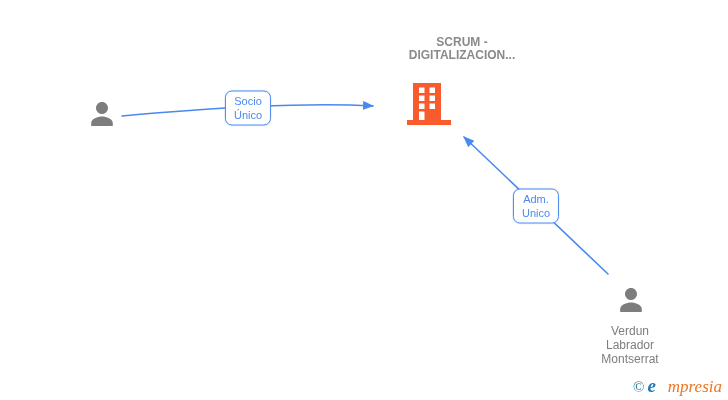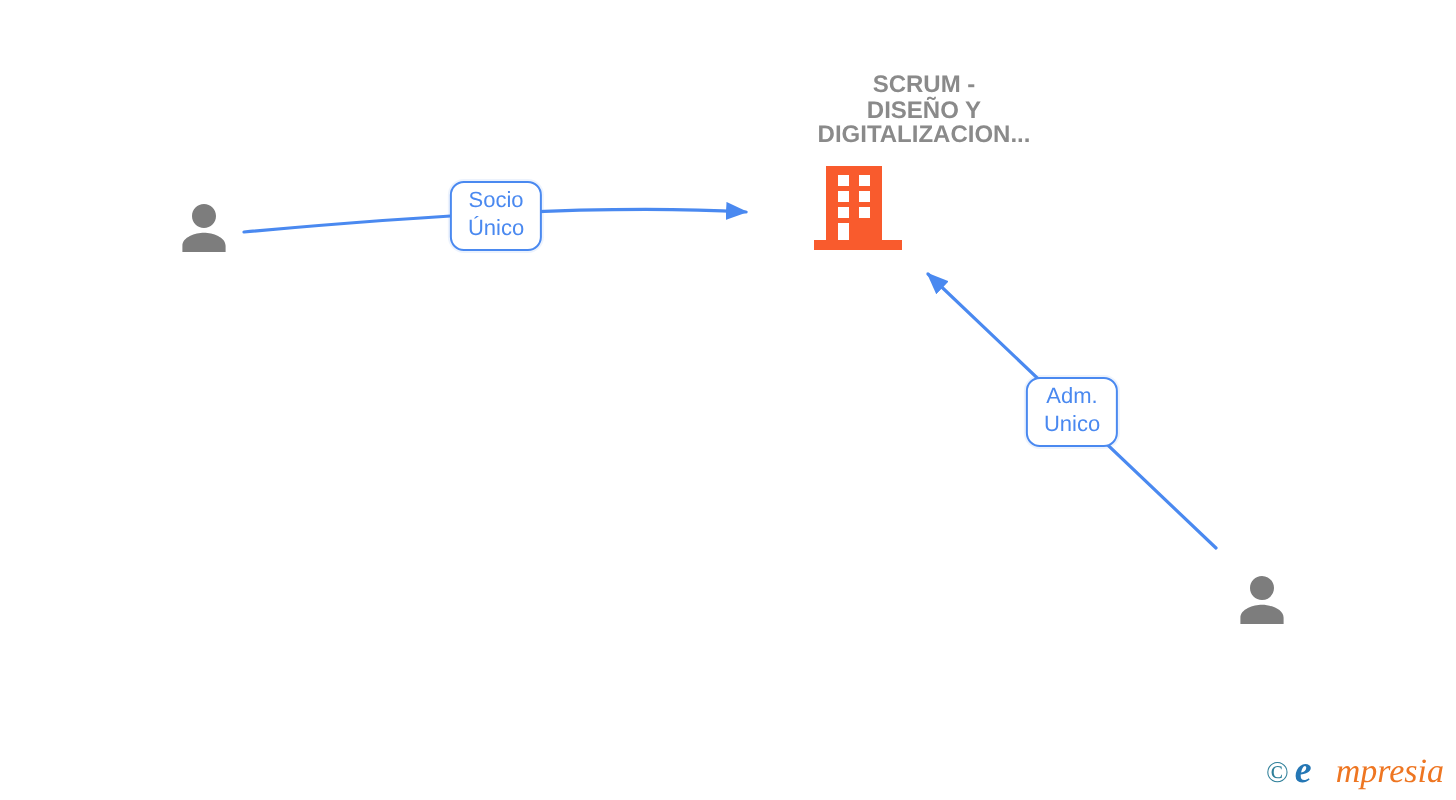--- a/index.html
+++ b/index.html
@@ -112,21 +112,20 @@
   </svg>
 
   <div class="node-icon person-icon" style="left:84px; top:96px">
     <svg width="36" height="36" viewBox="0 0 24 24">
       <path d="M12 12c2.21 0 4-1.79 4-4s-1.79-4-4-4-4 1.79-4 4 1.79 4 4 4zm0 1.6c-2.9 0-7.2 1.45-7.2 4.35V20h14.4v-2.05c0-2.9-4.3-4.35-7.2-4.35z"></path>
     </svg>
   </div>
 
   <div class="node-label company" style="left:427px; top:36px">
     <div>SCRUM -</div>
-    <div>DISEÑO Y</div>
     <div>DIGITALIZACION...</div>
   </div>
   <div class="node-icon building-icon" style="left:407px; top:83px">
     <svg width="44" height="42" viewBox="0 0 44 42">
       <rect class="b-solid" x="6" y="0" width="28" height="38"></rect>
       <rect class="b-solid" x="0" y="37" width="44" height="5"></rect>
       <rect class="b-win" x="12" y="4.5" width="5.5" height="5.5"></rect>
       <rect class="b-win" x="22.5" y="4.5" width="5.5" height="5.5"></rect>
       <rect class="b-win" x="12" y="12.5" width="5.5" height="5.5"></rect>
       <rect class="b-win" x="22.5" y="12.5" width="5.5" height="5.5"></rect>
@@ -134,20 +133,25 @@
       <rect class="b-win" x="22.5" y="20.5" width="5.5" height="5.5"></rect>
       <rect class="b-win" x="12" y="28.5" width="5.5" height="8.5"></rect>
     </svg>
   </div>
 
   <div class="node-icon person-icon" style="left:613px; top:282px">
     <svg width="36" height="36" viewBox="0 0 24 24">
       <path d="M12 12c2.21 0 4-1.79 4-4s-1.79-4-4-4-4 1.79-4 4 1.79 4 4 4zm0 1.6c-2.9 0-7.2 1.45-7.2 4.35V20h14.4v-2.05c0-2.9-4.3-4.35-7.2-4.35z"></path>
     </svg>
   </div>
+  <div class="node-label" style="left:630px; top:324px">
+    <div>Verdun</div>
+    <div>Labrador</div>
+    <div>Montserrat</div>
+  </div>
 
   <div class="edge-label" style="left:536px; top:206px">
     <div>Adm.</div>
     <div>Unico</div>
   </div>
   <div class="edge-label" style="left:248px; top:108px">
     <div>Socio</div>
     <div>Único</div>
   </div>
 

